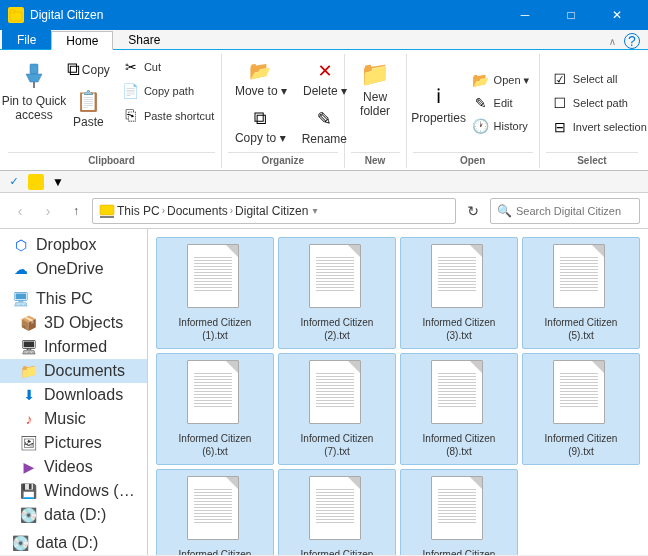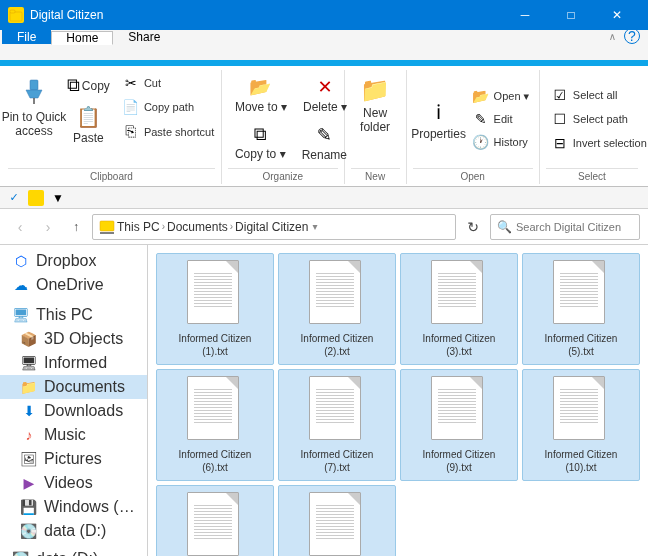--- a/index.html
+++ b/index.html
@@ -7,30 +7,30 @@
 
     
     .title-bar { background: #0078d7; color: white; height: 30px; display: flex; align-items: center; padding: 0 8px; justify-content: space-between; }
     .title-bar-left { display: flex; align-items: center; gap: 6px; }
     .title-bar-icon { width: 16px; height: 16px; background: #ffd700; border-radius: 2px; display: flex; align-items: center; justify-content: center; font-size: 10px; }
     .title-bar-title { font-size: 12px; color: white; }
     .title-bar-controls { display: flex; gap: 0; }
     .title-btn { width: 46px; height: 30px; display: flex; align-items: center; justify-content: center; color: white; font-size: 12px; cursor: pointer; }
 
     
-    .ribbon-tabs { background: #f5f5f5; display: flex; align-items: flex-end; padding: 0 0 16px 2px; border-bottom: 6px solid #0ea5e9; height: 36px; }
+    .ribbon-tabs { background: #f5f5f5; display: flex; align-items: flex-end; padding: 0 0 0 2px; border-bottom: 1px solid #0ea5e9; height: 20px; }
     .ribbon-tab { padding: 4px 14px; font-size: 12px; cursor: pointer; height: 100%; display: flex; align-items: center; border: 1px solid transparent; }
     .ribbon-tab.active { background: white; border-color: #c0c0c0; border-bottom-color: white; margin-bottom: -1px; }
     .ribbon-tab.file { background: #0078d7; color: white; padding: 4px 14px; }
 
     
     .ribbon { background: white; border-bottom: 1px solid #c0c0c0; padding: 4px 4px 2px; display: flex; gap: 2px; min-height: 88px; }
     .ribbon-group { display: flex; flex-direction: column; border-right: 1px solid #e0e0e0; padding: 0 6px 0 4px; min-width: 60px; }
     .ribbon-group-content { display: flex; gap: 2px; flex: 1; align-items: flex-start; padding-top: 2px; }
-    .ribbon-group-label { text-align: center; font-size: 10px; color: #666; padding: 2px 0; border-top: 1px solid #e0e0e0; margin-top: 2px; }
+    .ribbon-group-label { text-align: center; font-size: 10px; color: #666; padding: 2px 0; border-top: 1px solid #e0e0e0; margin-top: 2px; font-weight: bold; }
 
     .ribbon-btn { display: flex; flex-direction: column; align-items: center; padding: 3px 6px; cursor: pointer; border: 1px solid transparent; border-radius: 2px; min-width: 48px; }
     .ribbon-btn .icon { width: 32px; height: 32px; display: flex; align-items: center; justify-content: center; font-size: 20px; }
     .ribbon-btn .label { font-size: 12px; text-align: center; margin-top: 2px; color: #333; white-space: nowrap; }
 
     .ribbon-btn-small { display: flex; align-items: center; gap: 4px; padding: 2px 4px; cursor: pointer; border: 1px solid transparent; border-radius: 2px; white-space: nowrap; }
     .ribbon-btn-small .icon-sm { font-size: 14px; width: 18px; text-align: center; }
     .ribbon-btn-small .label { font-size: 11px; color: #333; }
 
     
@@ -370,20 +370,26 @@
         <div class="file-item selected">
     <div class="file-icon">
       <div class="file-icon-page"></div>
     </div>
     <div class="file-name">Informed Citizen (7).txt</div>
   </div>
         <div class="file-item selected">
     <div class="file-icon">
       <div class="file-icon-page"></div>
     </div>
+    <div class="file-name">Informed Citizen (8).txt</div>
+  </div>
+        <div class="file-item selected">
+    <div class="file-icon">
+      <div class="file-icon-page"></div>
+    </div>
     <div class="file-name">Informed Citizen (9).txt</div>
   </div>
         <div class="file-item selected">
     <div class="file-icon">
       <div class="file-icon-page"></div>
     </div>
     <div class="file-name">Informed Citizen (10).txt</div>
   </div>
         <div class="file-item selected">
     <div class="file-icon">

